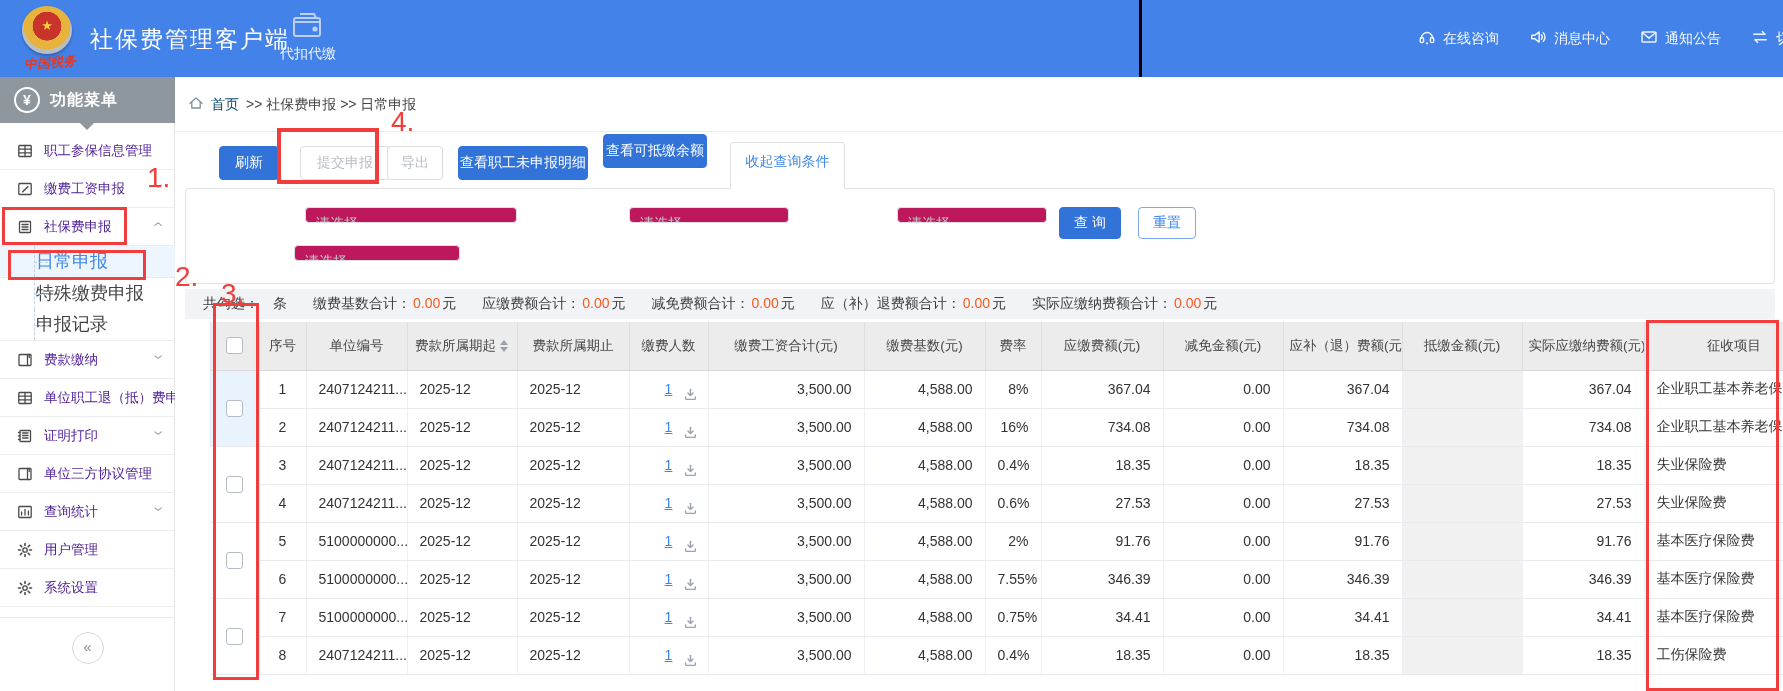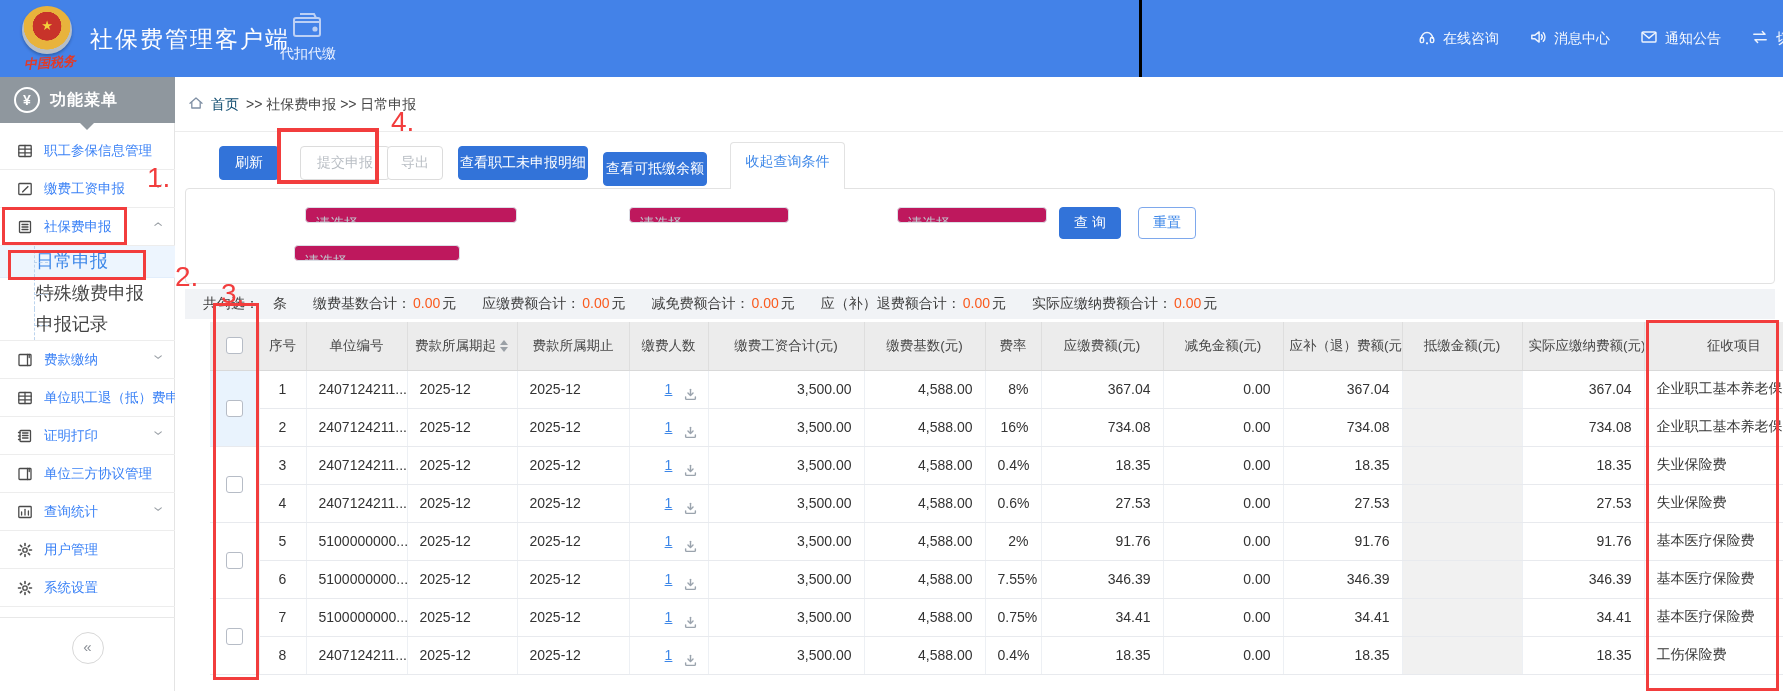--- a/index.html
+++ b/index.html
@@ -33,21 +33,21 @@
     border-right:1px solid #e4e4e4;box-sizing:border-box;}
   .side-head{position:absolute;left:0;top:0;width:175px;height:46px;background:#8f979e;
     display:flex;align-items:center;gap:10px;padding-left:14px;box-sizing:border-box;}
   .side-head .yen{width:22px;height:22px;border:2px solid #fff;border-radius:50%;color:#fff;
     font-size:14px;line-height:22px;text-align:center;font-weight:bold;}
   .side-head .shlabel{color:#fff;font-size:16px;font-weight:bold;letter-spacing:1px;}
   .side-notch{position:absolute;left:50%;top:46px;transform:translateX(-50%);
     border:7px solid transparent;border-top-color:#8f979e;border-bottom:none;}
   .side-menu{position:absolute;left:0;top:55px;width:175px;}
   .sm-item{height:38px;display:flex;align-items:center;gap:11px;padding-left:17px;box-sizing:border-box;
-    border-bottom:1px solid #ededed;font-size:13.5px;color:#3b82f6;cursor:pointer;white-space:nowrap;overflow:hidden;position:relative;}
+    border-bottom:1px solid #ededed;font-size:13.5px;color:#4c1d95;cursor:pointer;white-space:nowrap;overflow:hidden;position:relative;}
   .sm-item .micon{flex:0 0 16px;height:16px;color:#4a4a4a;}
   .sm-item .chev{position:absolute;right:10px;color:#9aa0a6;}
   .sm-sub{border-bottom:1px solid #ededed;}
   .sm-subitem{height:31px;line-height:31px;padding-left:36px;font-size:18px;color:#444;cursor:pointer;position:relative;white-space:nowrap;}
   .sm-subitem:before{content:"";position:absolute;left:34px;top:0;height:100%;border-left:1px dashed #bcd4ee;}
   .sm-subitem:after{content:"";position:absolute;left:34px;top:50%;width:14px;border-top:1px dashed #bcd4ee;}
   .sm-subitem.active{color:#3d87e8;background:#edf5fe;border-bottom:1px solid #e2eefc;}
   .collapse-wrap{position:absolute;left:0;top:540px;width:175px;border-top:1px solid #e8e8e8;height:60px;}
   .collapse-btn{position:absolute;left:50%;top:14px;transform:translateX(-50%);width:30px;height:30px;
     border:1px solid #d8d8d8;border-radius:50%;color:#8a8f96;font-size:15px;text-align:center;line-height:28px;cursor:pointer;background:#fff;}
@@ -298,21 +298,21 @@
       <span class="home-link">首页</span>
       <span id="crumbRest"> &gt;&gt; 社保费申报 &gt;&gt; 日常申报</span>
     </div>
   </div>
 
   <div id="toolbar">
       <div class="btn primary" style="left: 219px; top: 146px; width: 60px;">刷新</div>
       <div class="btn disabled" style="left: 300px; top: 146px; width: 90px;">提交申报</div>
       <div class="btn disabled" style="left: 387px; top: 146px; width: 56px;">导出</div>
       <div class="btn primary" style="left: 458px; top: 146px; width: 130px;">查看职工未申报明细</div>
-      <div class="btn primary" style="left: 603px; top: 152px; width: 104px;">查看可抵缴余额</div>
+      <div class="btn primary" style="left: 603px; top: 134px; width: 104px;">查看可抵缴余额</div>
     </div>
   <div class="collapse-tab">收起查询条件</div>
 
   <div class="filter-panel"></div>
   <div id="filterFields">
       <div class="f-label" style="left: 230px; top: 207px;">社保经办机构：</div>
       <div class="f-ctrl" style="left: 305px; top: 207px; width: 212px; z-index: 3;"><span>请选择</span><span class="arrow" style="line-height:30px">⌄</span></div>
       <div class="f-label" style="left: 549px; top: 207px;">单位编号：</div>
       <div class="f-ctrl" style="left: 629px; top: 207px; width: 160px; z-index: 3;"><span>请选择</span></div>
       <div class="f-label" style="left: 835px; top: 207px;">费款所属期：</div>

